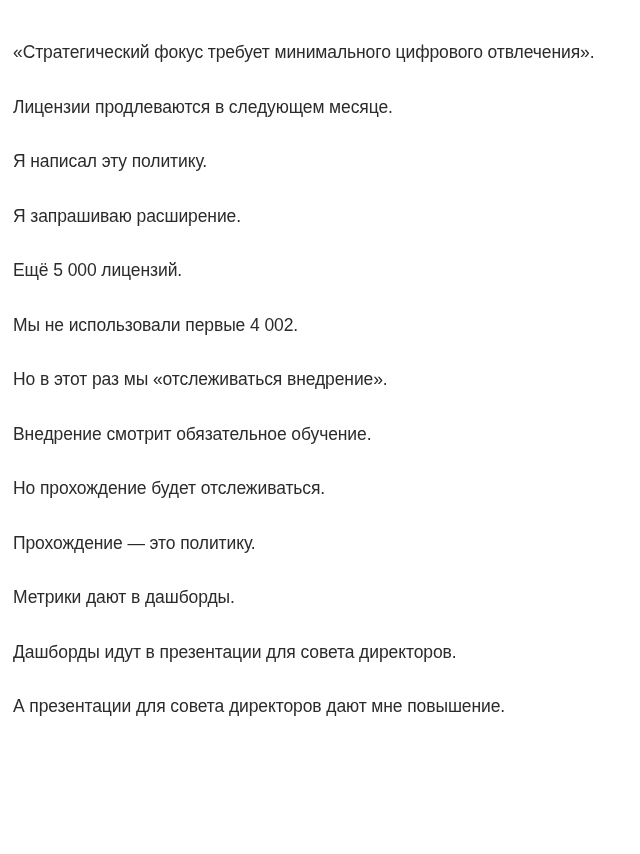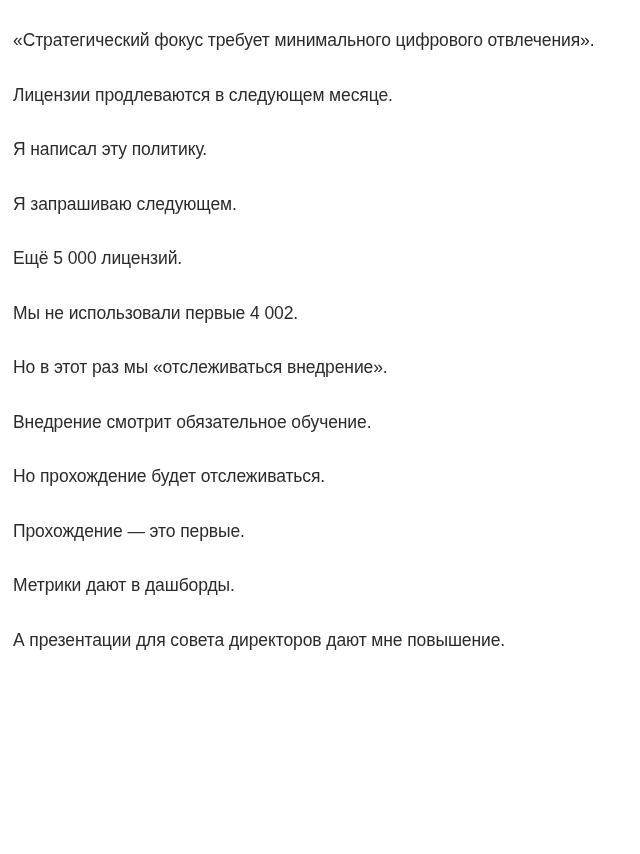--- a/index.html
+++ b/index.html
@@ -11,35 +11,36 @@
       width: 640px;
       height: 854px;
       overflow: hidden;
       font-family: "Liberation Sans", "DejaVu Sans", sans-serif;
       color: #2b2b2b;
     }
     .doc {
       padding: 27px 20px 0 13px;
     }
     .para {
-      margin: 0 0 27px 0;
+      margin: 12px 0 27px 0;
       font-size: 17.5px;
       line-height: 27.5px;
       letter-spacing: -0.1px;
     }
   </style>
 </head>
 <body>
 
 <div class="doc">
   <p class="para">«Стратегический фокус требует минимального цифрового отвлечения».</p>
   <p class="para">Лицензии продлеваются в следующем месяце.</p>
   <p class="para">Я написал эту политику.</p>
-  <p class="para">Я запрашиваю следующем.</p>
+  <p class="para">Я запрашиваю расширение.</p>
   <p class="para">Ещё 5 000 лицензий.</p>
   <p class="para">Мы не использовали первые 4 002.</p>
   <p class="para">Но в этот раз мы «отслеживаться внедрение».</p>
   <p class="para">Внедрение смотрит обязательное обучение.</p>
   <p class="para">Но прохождение будет отслеживаться.</p>
-  <p class="para">Прохождение — это первые.</p>
+  <p class="para">Прохождение — это политику.</p>
   <p class="para">Метрики дают в дашборды.</p>
+  <p class="para">Дашборды идут в презентации для совета директоров.</p>
   <p class="para">А презентации для совета директоров дают мне повышение.</p>
 </div>
 
 </body></html>

